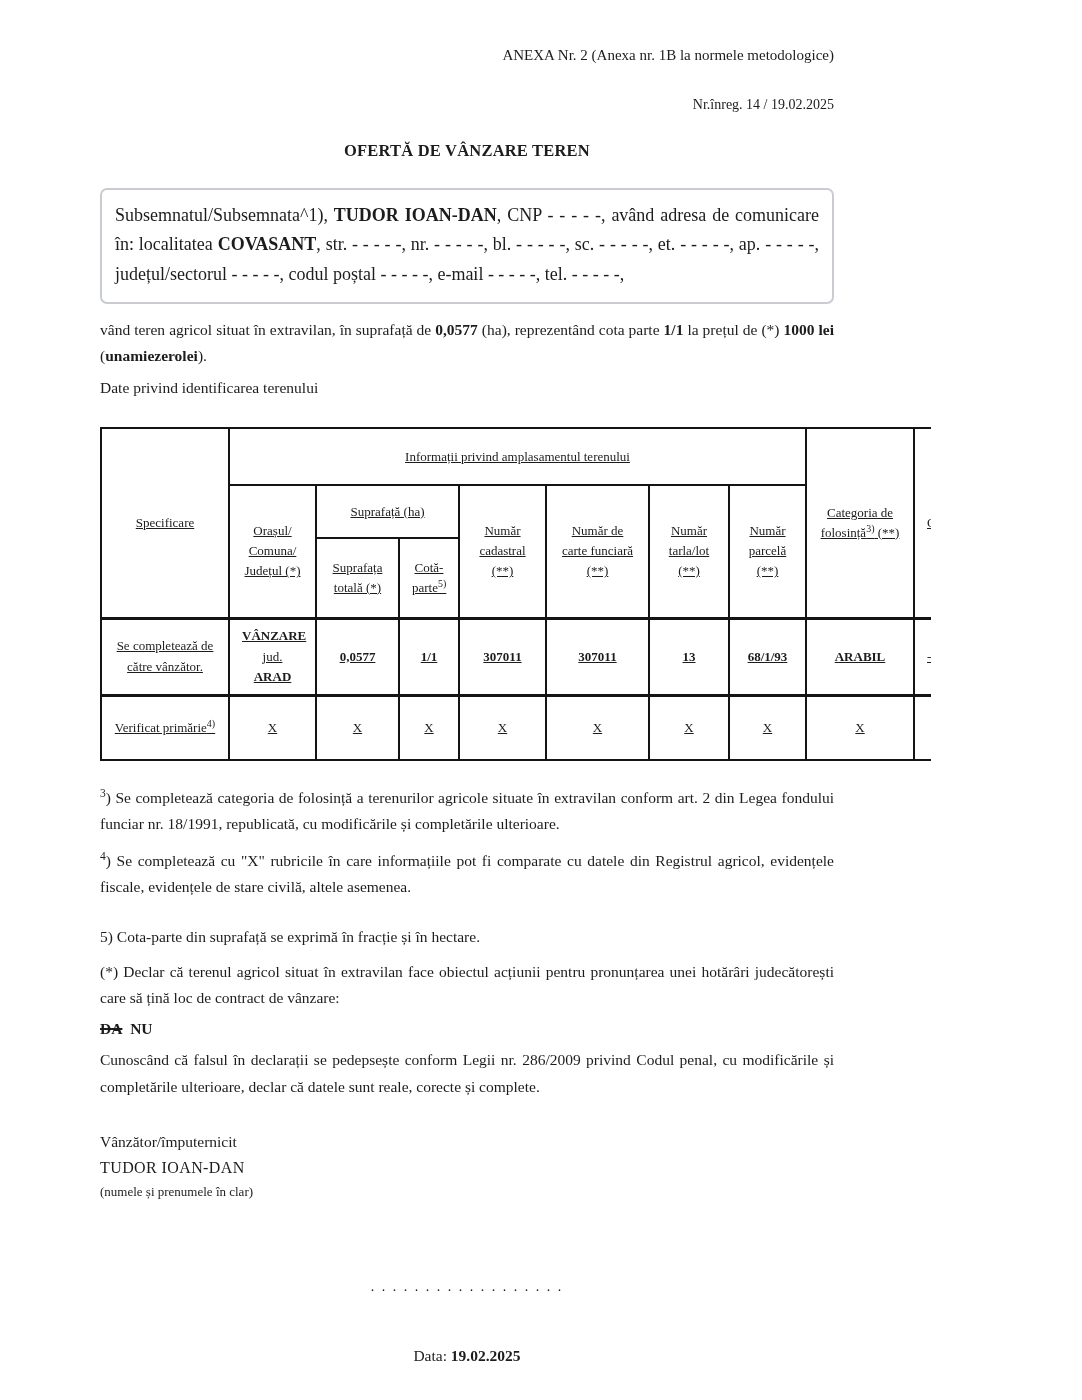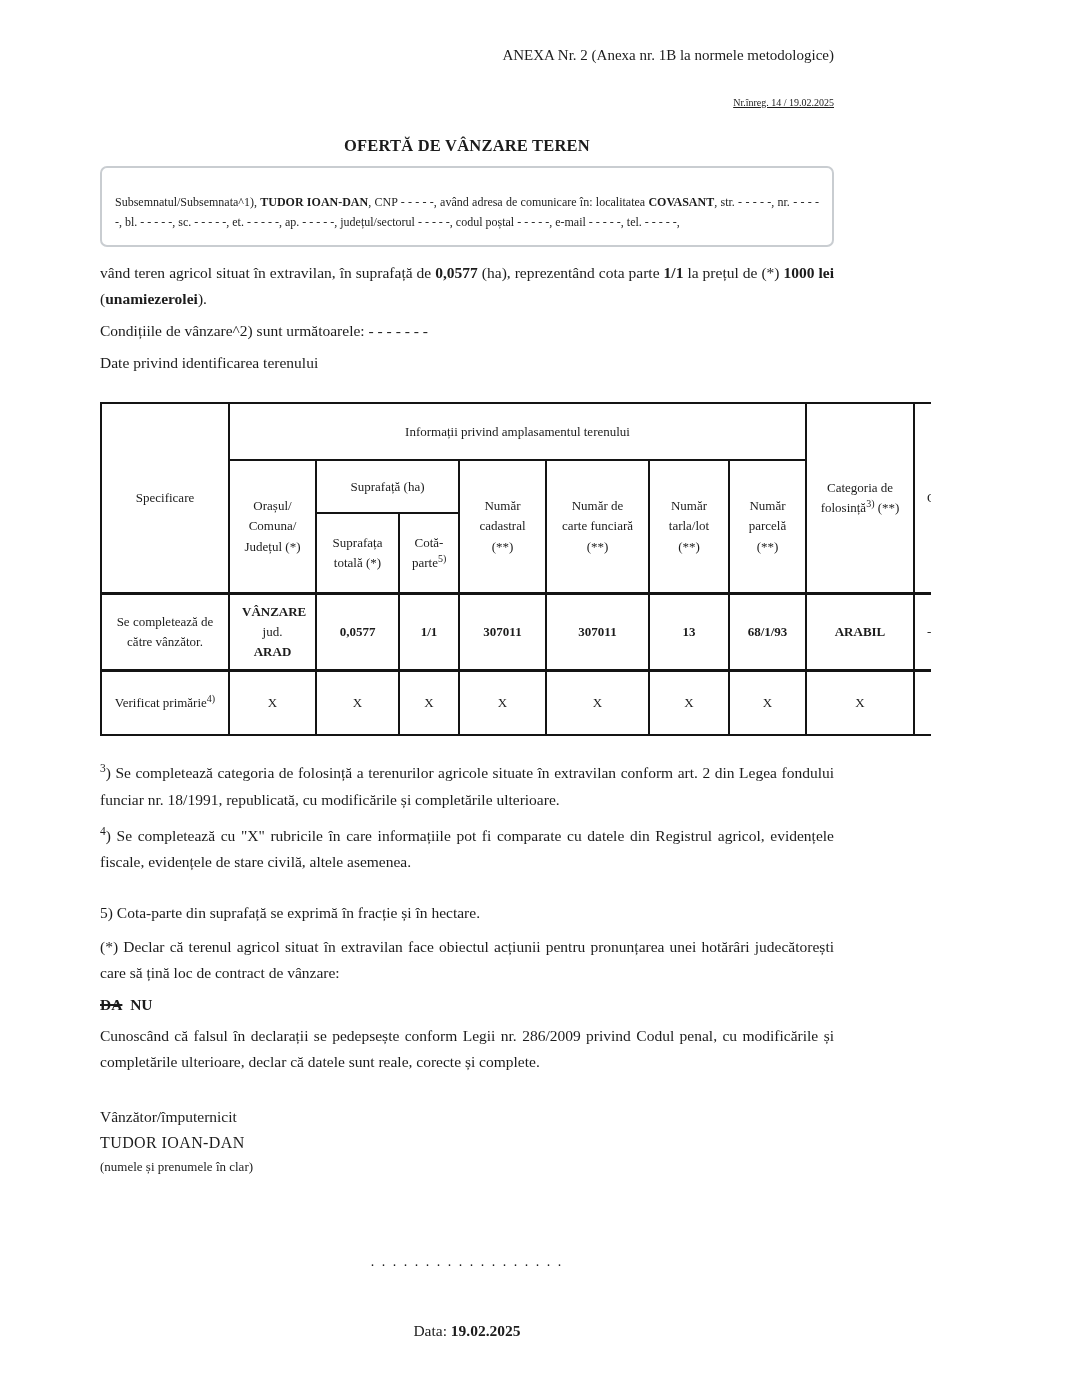--- a/index.html
+++ b/index.html
@@ -4,35 +4,35 @@
 <style>
   * { margin:0; padding:0; box-sizing:border-box; }
   html,body { background:#fff; }
   .page {
     width:931px; height:1400px; background:#ffffff; color:#1c1c1c;
     font-family:"Liberation Serif", serif; position:relative; overflow:hidden;
     padding:47px 97px 0 100px;
   }
   .right { text-align:right; }
   .annex-line { font-size:15px; }
-  .reg-line { font-size:10px; margin-top:33px;text-decoration:underline; }
+  .reg-line { font-size:14px; margin-top:33px; }
   .doc-title { text-align:center; font-weight:bold; font-size:16.5px; margin-top:28px; letter-spacing:.2px; }
   .intro-box {
-    margin-top:10px; border:2px solid #c9cdd1; border-radius:7px;
-    padding:25px 13px 13px 13px; font-size:12px; line-height:1.63; text-align:justify;
+    margin-top:27px; border:2px solid #c9cdd1; border-radius:7px;
+    padding:11px 13px 13px 13px; font-size:18px; line-height:1.63; text-align:justify;
   }
   .para { font-size:15.5px; line-height:1.68; text-align:justify; }
   .sale-para { margin-top:13px; }
   .plain-line { font-size:15.5px; line-height:1.68; margin-top:6px; }
   b, .bold { font-weight:bold; }
   
   table.land { border-collapse:collapse; table-layout:fixed; width:885px; margin-top:26px; }
   table.land td {
     border:2px solid #141414; text-align:center; vertical-align:middle;
-    font-size:13px; line-height:1.55; padding:3px 12px; overflow:hidden;
+    font-size:13px; line-height:1.55; padding:3px 12px; overflow:hidden;text-decoration:underline;
   }
   tr.hrow1 { height:57px; }
   tr.hrow2 { height:53px; }
   tr.hrow3 { height:80px; }
   tr.drow1 { height:77px; }
   tr.drow2 { height:65px; }
   tr.drow1 td { border-top-width:3px; border-bottom-width:3px; }
   .pre-line { white-space:pre-line; }
   .val { font-weight:bold; font-size:13px; }
   .x-cell { font-size:18px; }
@@ -64,21 +64,20 @@
   <div class="doc-title">OFERTĂ DE VÂNZARE TEREN</div>
 
   <div class="intro-box">
     <span>Subsemnatul/Subsemnata^1), </span><b>TUDOR IOAN-DAN</b><span>, CNP - - - - -, având adresa de comunicare în: localitatea </span><b>COVASANT</b><span>, str. - - - - -, nr. - - - - -, bl. - - - - -, sc. - - - - -, et. - - - - -, ap. - - - - -, județul/sectorul - - - - -, codul poștal - - - - -, e-mail - - - - -, tel. - - - - -,</span>
   </div>
 
   <p class="para sale-para">
     <span>vând teren agricol situat în extravilan, în suprafață de </span><b>0,0577</b><span> (ha), reprezentând cota parte </span><b>1/1</b><span> la prețul de (*) </span><b>1000 lei</b><span> (</span><b>unamiezerolei</b><span>).</span>
   </p>
 
-  <div class="plain-line">Condițiile de vânzare^2) sunt următoarele: - - - - - - -</div>
   <div class="plain-line">Date privind identificarea terenului</div>
 
   <table class="land">
     <colgroup>
       <col style="width:128px">
         <col style="width:87px">
         <col style="width:83px">
         <col style="width:60px">
         <col style="width:87px">
       <col style="width:103px">

